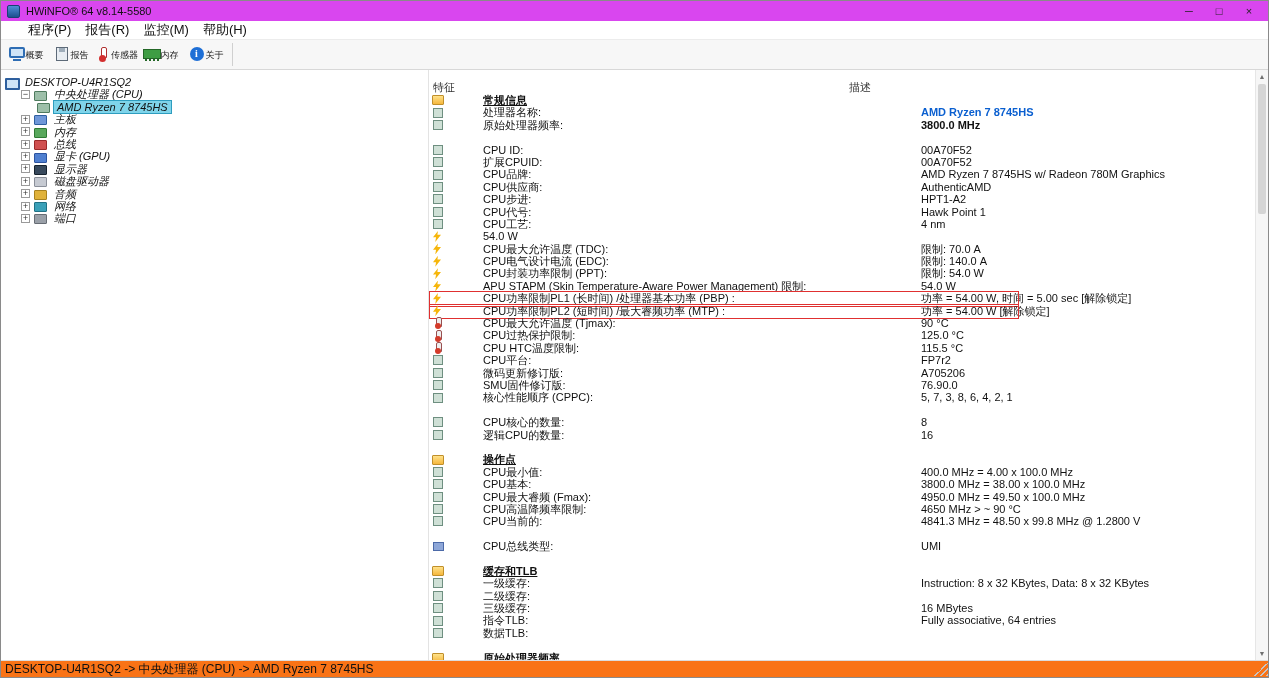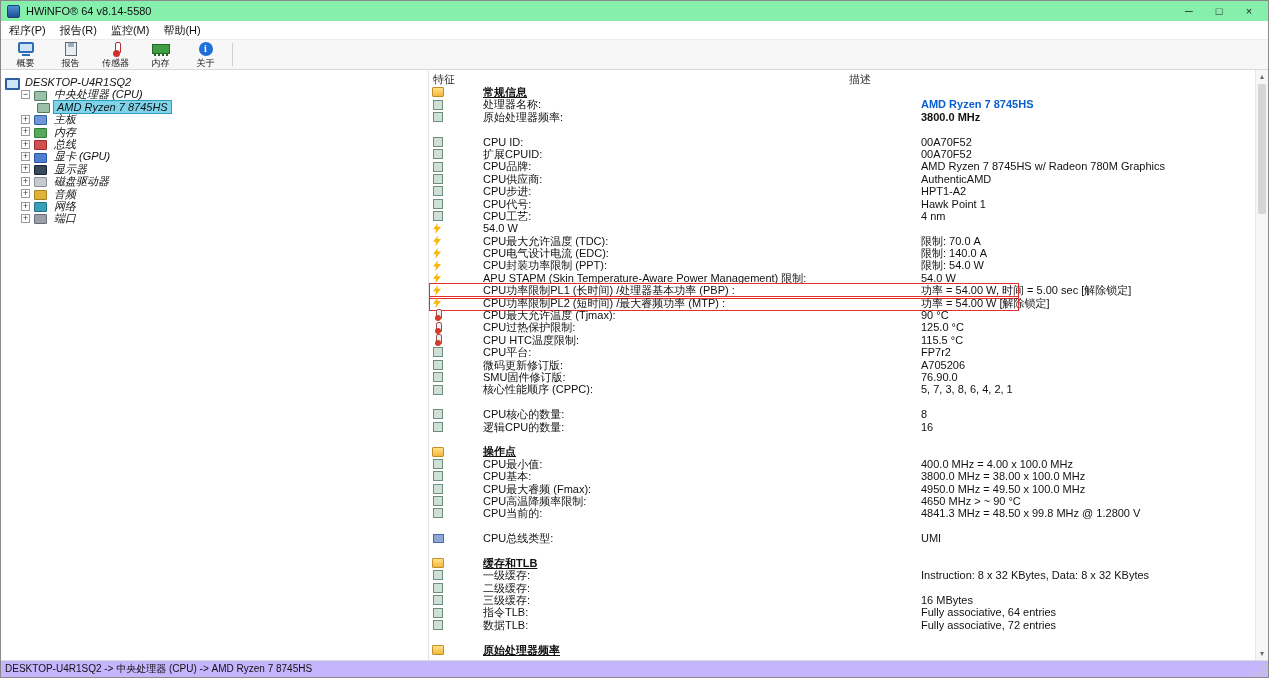--- a/index.html
+++ b/index.html
@@ -1,34 +1,34 @@
 <!DOCTYPE html>
 <html><head>
 <meta charset="utf-8">
 <style>
   * { box-sizing: border-box; }
   html,body { margin:0; padding:0; width:1269px; height:678px; overflow:hidden;
               font-family:"Liberation Sans", sans-serif; background:#fff; }
   .window { width:1269px; height:678px; border:1px solid #8a8a8a; display:flex; flex-direction:column; background:#fff; }
 
   
-  .titlebar { height:20px; flex:0 0 auto; display:flex; align-items:center; padding:0 4px 0 6px; background:#86efac; font-size:11px; gap:6px; }
+  .titlebar { height:20px; flex:0 0 auto; display:flex; align-items:center; padding:0 4px 0 6px; background:#d946ef; font-size:11px; gap:6px; }
   .app-icon { width:13px; height:13px; border-radius:2px; background:linear-gradient(#4f8fd8,#1c4f8f); border:1px solid #164274; flex:0 0 auto; }
   .title-text { color:#111; }
   .win-controls { margin-left:auto; display:flex; }
   .win-btn { width:30px; height:18px; text-align:center; line-height:18px; font-size:11px; color:#222; }
 
   
-  .menubar { height:19px; flex:0 0 auto; display:flex; align-items:center; padding-left:1px; font-size:11px; background:#fff; border-bottom:1px solid #ececec; }
+  .menubar { height:19px; flex:0 0 auto; display:flex; align-items:center; padding-left:20px; font-size:13px; background:#fff; border-bottom:1px solid #ececec; }
   .menu-item { padding:0 7px; height:100%; line-height:18px; color:#111; }
 
   
   .toolbar { height:30px; flex:0 0 auto; display:flex; align-items:stretch; background:#f7f7f7; border-bottom:1px solid #d8d8d8; padding-left:2px; }
   .tb-buttons { display:flex; }
-  .tb-btn { width:45px; display:flex; flex-direction:column; align-items:center; justify-content:center; padding-top:1px; }
+  .tb-btn { width:45px; display:flex; flex-direction:row; align-items:center; justify-content:center; padding-top:1px; }
   .tb-label { font-size:9px; color:#222; line-height:9px; }
   .tbicon { display:block; width:18px; height:15px; position:relative; margin-bottom:2px; }
   .tbicon.summary::before { content:""; position:absolute; left:1px; right:1px; top:0; bottom:4px; background:#cfe4f7; border:2px solid #2e6db4; border-radius:2px; }
   .tbicon.summary::after { content:""; position:absolute; left:5px; right:5px; bottom:1px; height:2px; background:#2e6db4; }
   .tbicon.report::before { content:""; position:absolute; left:3px; right:3px; top:0; bottom:1px; background:#e8edf2; border:1px solid #5d6a78; }
   .tbicon.report::after { content:""; position:absolute; left:6px; top:1px; width:6px; height:4px; background:#9fadba; }
   .tbicon.sensors::before { content:""; position:absolute; left:8px; top:0; width:4px; height:9px; background:#fff; border:1px solid #b03030; border-radius:2px 2px 0 0; }
   .tbicon.sensors::after { content:""; position:absolute; left:6px; top:8px; width:7px; height:7px; background:#d32f2f; border-radius:50%; }
   .tbicon.memory::before { content:""; position:absolute; left:0; right:0; top:2px; bottom:3px; background:#3f9d44; border:1px solid #236727; }
   .tbicon.memory::after { content:""; position:absolute; left:2px; right:2px; bottom:1px; height:2px; background:repeating-linear-gradient(90deg,#236727 0 2px,transparent 2px 4px); }
@@ -52,21 +52,21 @@
   .ticon.display::before  { background:#38495c; border:1px solid #16222e; }
   .ticon.disk::before     { background:#c6cad2; border:1px solid #8a8f99; }
   .ticon.audio::before    { background:#e0b23a; border:1px solid #a8821f; }
   .ticon.network::before  { background:#3aa0b8; border:1px solid #1f7084; }
   .ticon.port::before     { background:#9aa0a8; border:1px solid #666c74; }
   .tree-label { padding:0 3px; }
   .tree-item.selected .tree-label { background:#7fd4ea; outline:1px solid #2e9dbf; }
 
   
   .details-panel { flex:1 1 auto; min-width:0; position:relative; padding-top:2px; font-size:11px; overflow:hidden; }
-  .details-header { height:14px; display:flex; color:#333; }
+  .details-header { height:14px; display:flex; color:#333;margin-top:8px; }
   .details-header .feat-h { margin-left:4px; width:416px; flex:0 0 auto; }
   .row { position:relative; height:12.4px; line-height:12.4px; display:flex; align-items:center; white-space:nowrap; color:#111;gap:36px; }
   .ricon { width:12px; height:12px; flex:0 0 auto; margin:0 3px; position:relative; display:flex; align-items:center; }
   .feat { width:402px; flex:0 0 auto; overflow:hidden; }
   .desc { flex:1 1 auto; overflow:hidden; }
   .row.section .feat { font-weight:bold; text-decoration:underline; }
   .desc.accent { color:#0a5fd0; font-weight:bold; }
   .desc.bold { font-weight:bold; }
   .row.boxed::after { content:""; position:absolute; left:0; top:-1px; width:588px; height:calc(100% + 1px); border:1px solid #e03030; pointer-events:none; }
 
@@ -77,21 +77,21 @@
   .ricon.thermo::after { content:""; position:absolute; left:3px; top:6px; width:6px; height:6px; background:#d43b2a; border-radius:50%; }
   .ricon.bus::before { content:""; display:block; width:9px; height:7px; margin-left:1px; background:#8ea7d8; border:1px solid #4c6aa8; }
 
   
   .scrollbar { width:13px; flex:0 0 auto; background:#f6f6f6; border-left:1px solid #e6e6e6; display:flex; flex-direction:column; }
   .sb-btn { height:13px; flex:0 0 auto; text-align:center; line-height:13px; font-size:7px; color:#707070; }
   .sb-thumb { height:130px; margin:1px 2px; background:#d5d5d5; border-radius:2px; }
   .sb-track { flex:1 1 auto; }
 
   
-  .statusbar { height:17px; flex:0 0 auto; background:#c4b5fd; border-top:1px solid #dcdcdc; display:flex; align-items:center; padding-left:4px; font-size:10px; color:#111; }
+  .statusbar { height:17px; flex:0 0 auto; background:#f97316; border-top:1px solid #dcdcdc; display:flex; align-items:center; padding-left:4px; font-size:12px; color:#111; }
   .grip { margin-left:auto; width:14px; height:14px; background:
       linear-gradient(135deg, transparent 50%, #c5c5c5 50% 57%, transparent 57% 71%, #c5c5c5 71% 78%, transparent 78% 92%, #c5c5c5 92%); }
 </style>
 </head>
 <body>
 
 <div class="window">
 
   <div class="titlebar">
     <span class="app-icon"></span>
@@ -414,21 +414,20 @@
             <span class="desc">16 MBytes</span>
           </div>
           <div class="row">
             <span class="ricon chip"></span>
             <span class="feat">指令TLB:</span>
             <span class="desc">Fully associative, 64 entries</span>
           </div>
           <div class="row">
             <span class="ricon chip"></span>
             <span class="feat">数据TLB:</span>
-            <span class="desc">Fully associative, 72 entries</span>
           </div>
           <div class="row">
             <span class="ricon none"></span>
             <span class="feat"></span>
             <span class="desc"></span>
           </div>
           <div class="row section">
             <span class="ricon folder"></span>
             <span class="feat">原始处理器频率</span>
             <span class="desc"></span>

